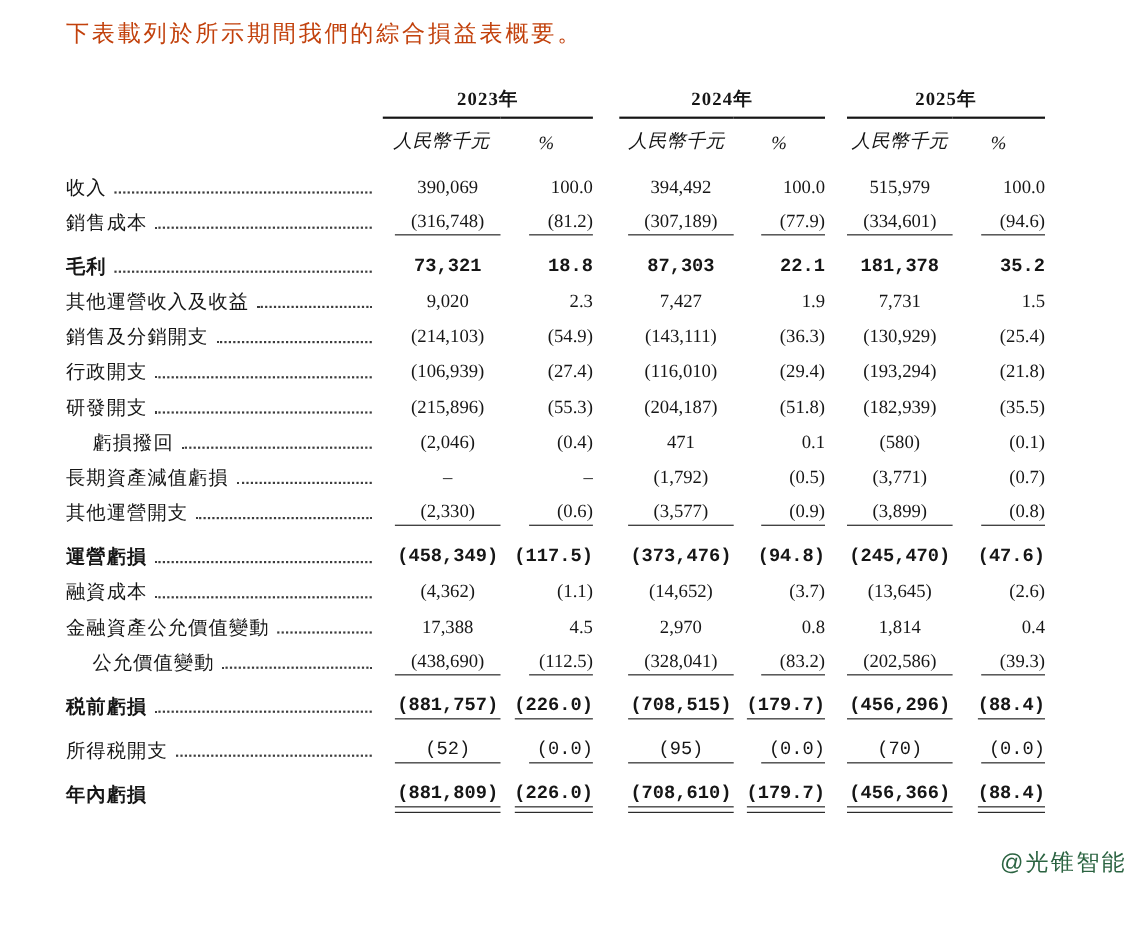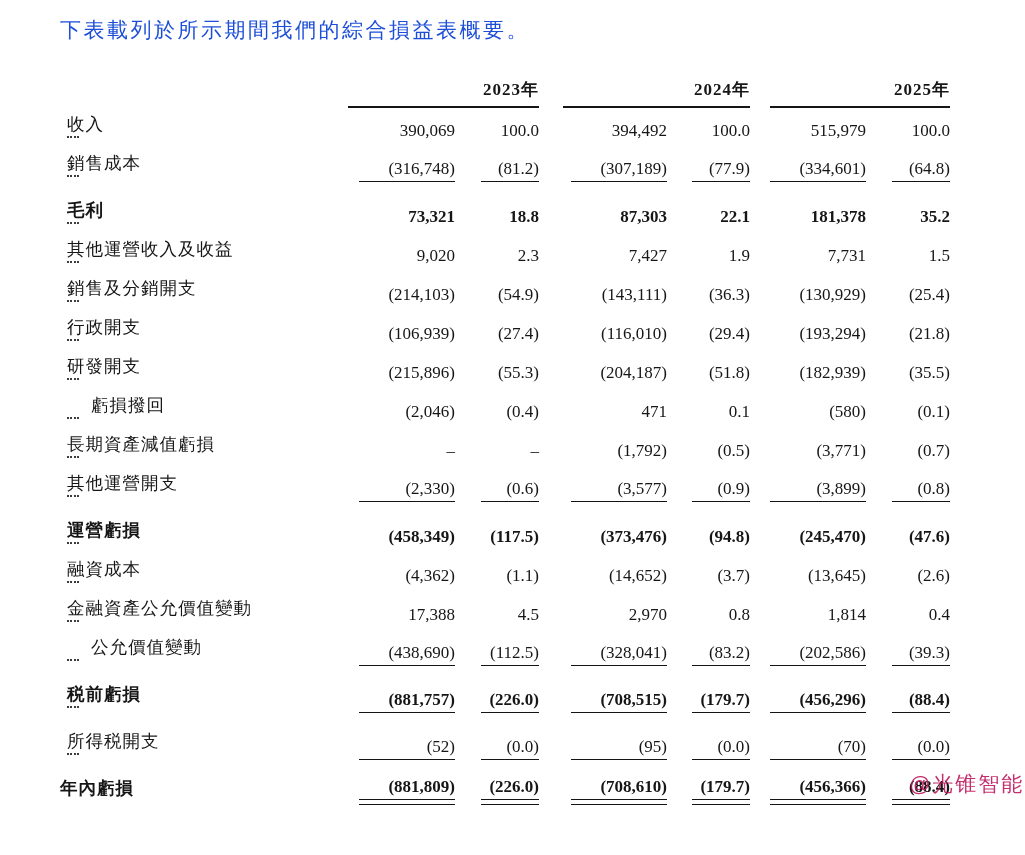--- a/index.html
+++ b/index.html
@@ -1,51 +1,51 @@
 <!DOCTYPE html>
 <html><head>
 <meta charset="utf-8">
 <style>
   html,body { margin:0; padding:0; background:#ffffff; }
   .page {
     position:relative; width:1025px; height:855px; background:#ffffff;
     font-family:"Liberation Serif","DejaVu Serif",serif; color:#1a1a1a; overflow:hidden;
   }
   .intro {
-    position:absolute; left:60px; top:16px; font-size:21px; letter-spacing:2.5px; color:#1d4ed8;
+    position:absolute; left:60px; top:16px; font-size:21px; letter-spacing:2.5px; color:#c2410c;
   }
   table.fin {
     position:absolute; left:58px; top:70px; border-collapse:collapse; table-layout:fixed;
     font-size:17px; color:#161616;
   }
   td { vertical-align:bottom; padding:5px 0 3px; }
   .periodcell { border-bottom:2px solid #151515; text-align:center; font-weight:700; padding:2px 0 7px; letter-spacing:1px; }
-  tr.years td.yr { border-bottom:2px solid #151515; text-align:right; font-weight:700; padding:8px 0 5px; letter-spacing:1px; }
+  tr.years td.yr { border-bottom:2px solid #151515; text-align:center; font-weight:700; padding:8px 0 5px; letter-spacing:1px; }
   tr.units td { text-align:center; font-style:italic; padding:9px 0 13px; letter-spacing:0.5px; }
   td.lblcell { padding-left:2px; }
-  .lblwrap { display:flex; align-items:baseline;flex-direction:column; }
+  .lblwrap { display:flex; align-items:baseline; }
   .lbl { white-space:nowrap; letter-spacing:1px; font-size:17.5px; }
   .leader { flex:1 1 auto; min-width:12px; border-bottom:2px dotted #3c3c3c; margin:0 10px 5px 7px; }
   td.amt, td.pct { text-align:right; }
   .u { display:inline-block; text-align:right; padding-bottom:2px; position:relative; }
-  td.amt .u { min-width:96px; }
+  td.amt .u { min-width:96px;text-align:center; }
   td.pct .u { min-width:58px; }
   tr.ul .u  { border-bottom:1.6px solid #141414; }
   tr.dul .u { border-bottom:1.6px solid #141414; }
   tr.dul .u::after { content:""; position:absolute; left:0; right:0; bottom:-6px; border-bottom:1.6px solid #141414; }
   tr.bold .lbl, tr.bold .u { font-weight:700; }
   tr.indent .lbl { padding-left:24px; }
-  tr.gap td { padding-top:13px; }
+  tr.gap td { padding-top:13px;font-family:Liberation Mono, monospace; }
   td.sp { padding:0; }
   .watermark { position:absolute; left:843px; top:768px; color:#c6c6c9; opacity:0.9; }
   .wm-row1 { display:flex; align-items:center; gap:6px; }
   .wm-logo { width:34px; height:34px; display:inline-block; }
   .wm-name { font-size:27px; font-weight:700; letter-spacing:3px; color:#c6c6c9;
              font-family:"Liberation Sans","DejaVu Sans",sans-serif; }
-  .wm-handle { margin:2px 0 0 66px; font-size:21px; letter-spacing:2px; color:#be185d;
+  .wm-handle { margin:2px 0 0 66px; font-size:21px; letter-spacing:2px; color:#14532d;
              font-family:"Liberation Sans","DejaVu Sans",sans-serif;text-align:center; }
 </style>
 </head>
 <body>
 
 <div class="page">
 
   <div class="intro">下表載列於所示期間我們的綜合損益表概要。</div>
 
   <table class="fin">
@@ -67,20 +67,32 @@
     <tr class="years">
       <td></td>
       <td class="yr" colspan="2">2023年</td>
       <td class="sp"></td>
       <td class="yr" colspan="2">2024年</td>
       <td class="sp"></td>
       <td class="yr" colspan="2">2025年</td>
       <td class="sp"></td>
     </tr>
 
+    <tr class="units">
+      <td></td>
+      <td>人民幣千元</td>
+      <td>%</td>
+      <td class="sp"></td>
+      <td>人民幣千元</td>
+      <td>%</td>
+      <td class="sp"></td>
+      <td>人民幣千元</td>
+      <td>%</td>
+      <td class="sp"></td>
+    </tr>
 
     <tr>
       <td class="lblcell">
             <div class="lblwrap">
               <span class="lbl">收入</span>
               <span class="leader"></span>
             </div>
           </td>
       <td class="amt"><span class="u">390,069</span></td>
       <td class="pct"><span class="u">100.0</span></td>
@@ -100,21 +112,21 @@
               <span class="leader"></span>
             </div>
           </td>
       <td class="amt"><span class="u">(316,748)</span></td>
       <td class="pct"><span class="u">(81.2)</span></td>
       <td class="sp"></td>
       <td class="amt"><span class="u">(307,189)</span></td>
       <td class="pct"><span class="u">(77.9)</span></td>
       <td class="sp"></td>
       <td class="amt"><span class="u">(334,601)</span></td>
-      <td class="pct"><span class="u">(64.8)</span></td>
+      <td class="pct"><span class="u">(94.6)</span></td>
       <td class="sp"></td>
     </tr>
 
     <tr class="bold gap">
       <td class="lblcell">
             <div class="lblwrap">
               <span class="lbl">毛利</span>
               <span class="leader"></span>
             </div>
           </td>

